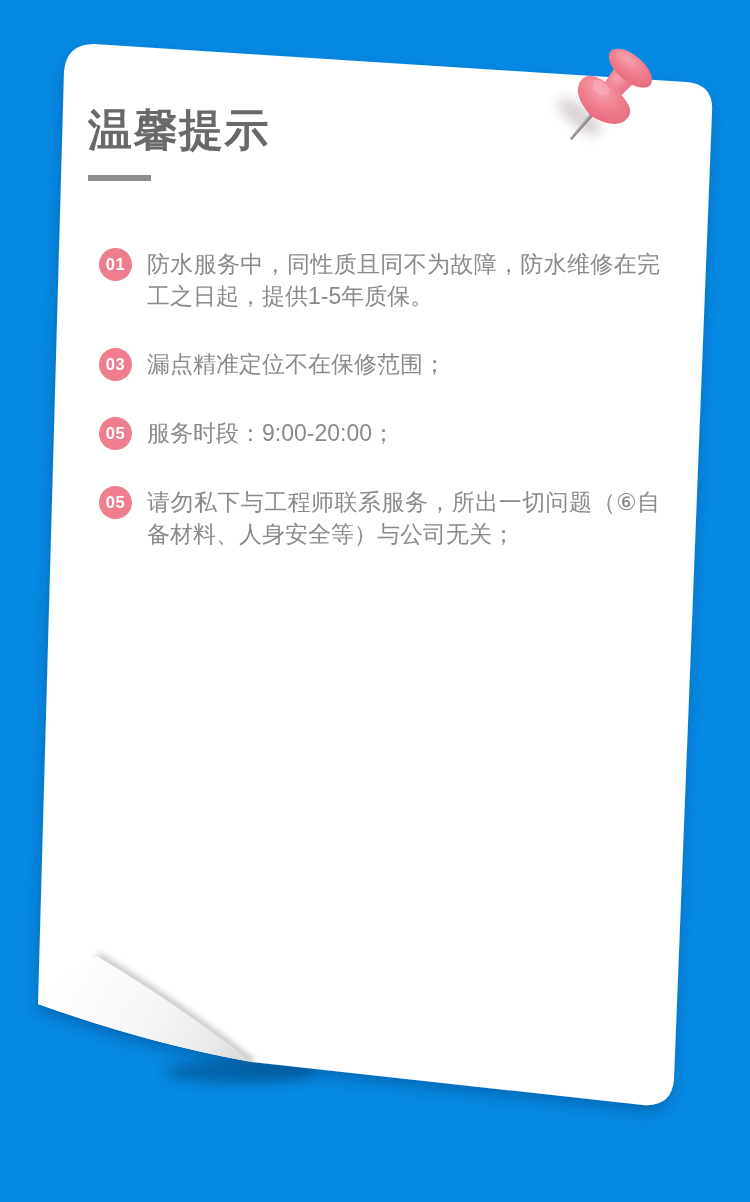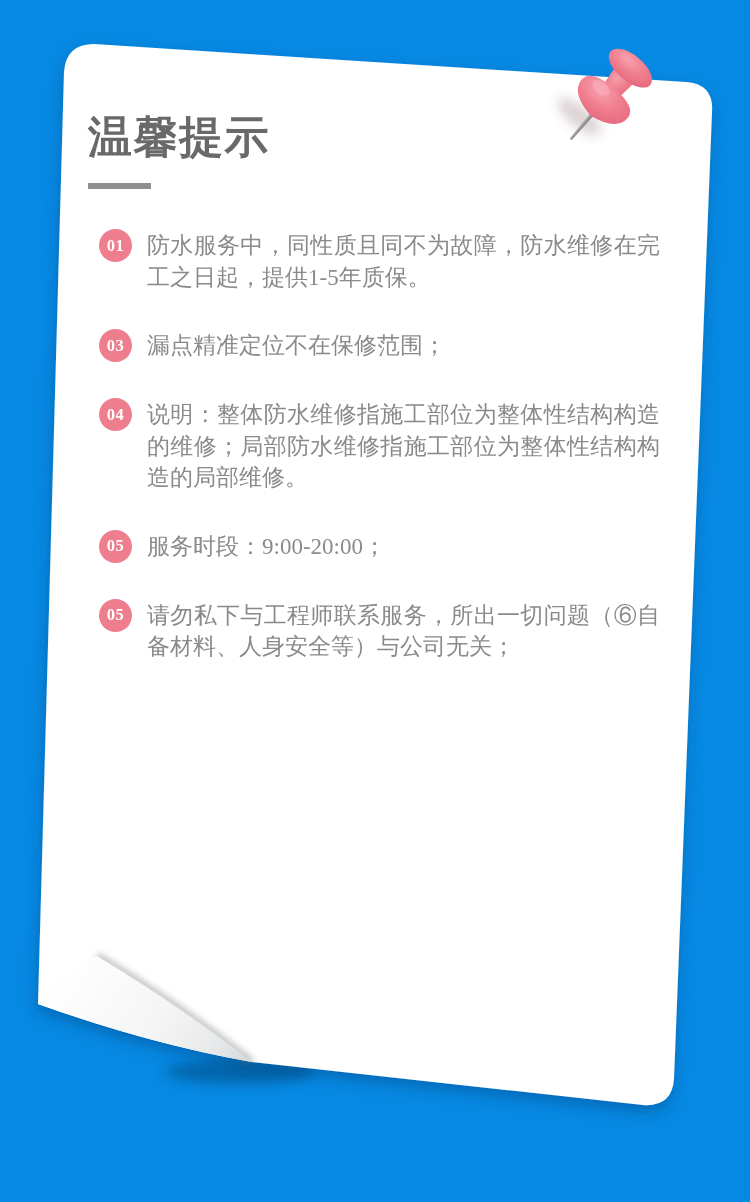--- a/index.html
+++ b/index.html
@@ -8,33 +8,33 @@
     background:#e8e8e8;
   }
   .stage{
     position:relative;
     width:750px;height:1202px;
     background:var(--page_bg,#0689e2);
     overflow:hidden;
   }
   .paper-svg{position:absolute;left:0;top:0;width:750px;height:1202px;}
   .content{
-    position:absolute;left:88px;top:116px;width:572px;font-family:Liberation Serif, serif;
+    position:absolute;left:88px;top:108px;width:572px;
   }
   .page-title{
     margin:0;
     font-size:44px;line-height:44px;font-weight:700;
     letter-spacing:1.5px;
     color:var(--title_color,#696969);
   }
   .title-underline{
     width:63px;height:6px;margin-top:23px;
     background:var(--underline_color,#8f8f8f);
   }
-  .tips-list{margin-top:41px;padding-left:11px;}
+  .tips-list{margin-top:68px;padding-left:11px;}
   .tip-item{display:flex;align-items:flex-start;}
   .tip-item + .tip-item{margin-top:37px;}
   .tip-badge{
     flex:0 0 auto;
     width:33px;height:33px;border-radius:50%;
     background:var(--badge_color,#ee7e8e);
     color:#ffffff;font-size:16.5px;font-weight:700;letter-spacing:.5px;
     display:flex;align-items:center;justify-content:center;
     margin-top:-1px;
   }
@@ -105,24 +105,20 @@
     <div class="tips-list">
       <div class="tip-item">
         <div class="tip-badge">01</div>
         <div class="tip-text">防水服务中，同性质且同不为故障，防水维修在完工之日起，提供1-5年质保。</div>
       </div>
       <div class="tip-item">
         <div class="tip-badge">03</div>
         <div class="tip-text">漏点精准定位不在保修范围；</div>
       </div>
       <div class="tip-item">
-        <div class="tip-badge">04</div>
-        <div class="tip-text">说明：整体防水维修指施工部位为整体性结构构造的维修；局部防水维修指施工部位为整体性结构构造的局部维修。</div>
-      </div>
-      <div class="tip-item">
         <div class="tip-badge">05</div>
         <div class="tip-text">服务时段：9:00-20:00；</div>
       </div>
       <div class="tip-item">
         <div class="tip-badge">05</div>
         <div class="tip-text">请勿私下与工程师联系服务，所出一切问题（⑥自备材料、人身安全等）与公司无关；</div>
       </div>
     </div>
   </div>
 

